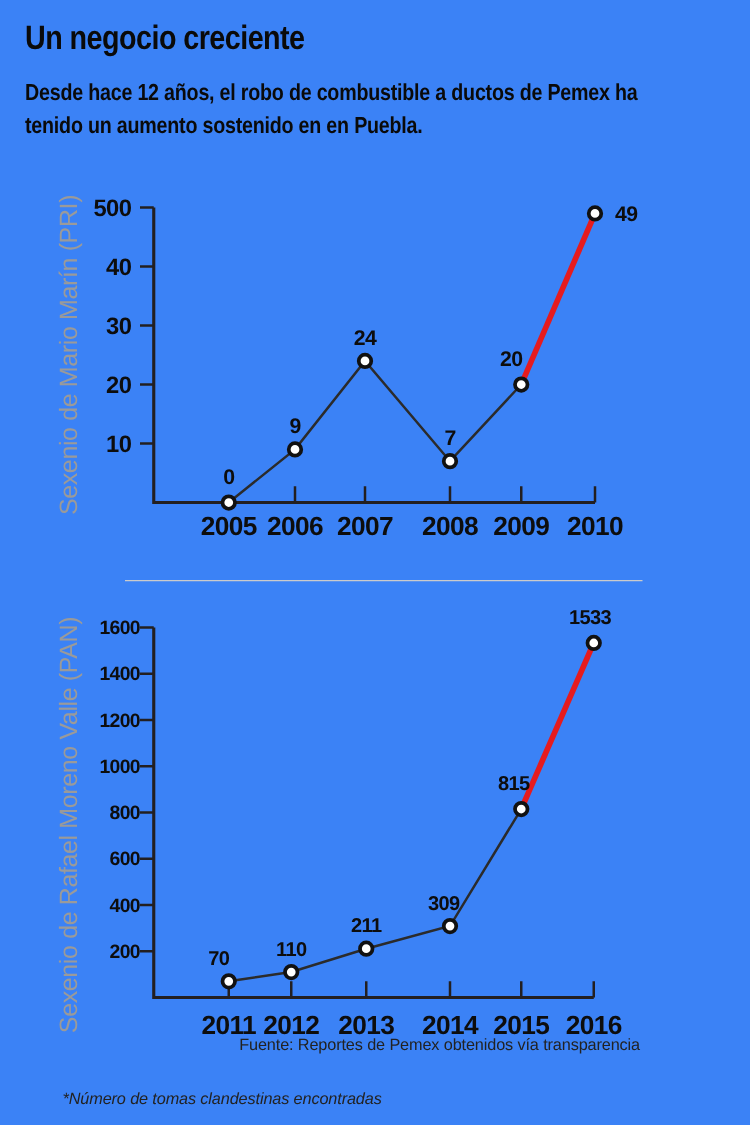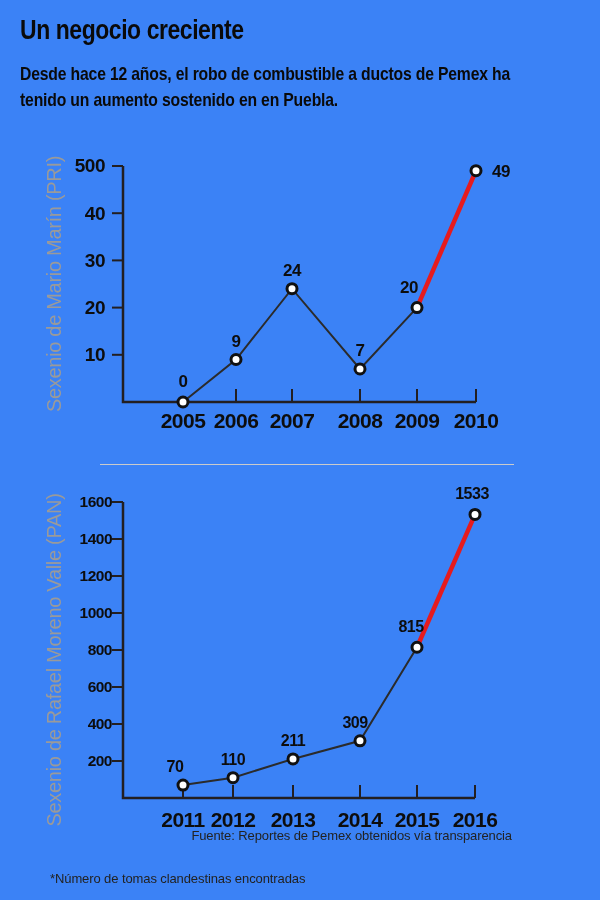--- a/index.html
+++ b/index.html
@@ -12,21 +12,21 @@
     font-size:27px;font-weight:700;color:#0a0a0a;letter-spacing:-0.5px;
     transform:scaleX(0.85);transform-origin:left top;white-space:nowrap;
   }
   .subtitle{
     position:absolute;left:20px;top:61px;margin:0;width:592px;
     font-size:18.5px;font-weight:700;color:#0a0a0a;line-height:1.42;letter-spacing:-0.2px;
     transform:scaleX(0.85);transform-origin:left top;
   }
   #chart-canvas{position:absolute;left:0;top:0;}
   .divider{position:absolute;left:100px;top:464px;width:414px;height:1px;background:#cbcbcb;}
-  .footnote{position:absolute;left:50px;top:871px;font-size:13px;color:#222;letter-spacing:-0.1px;}
+  .footnote{position:absolute;left:50px;top:871px;font-size:13px;color:#222;letter-spacing:-0.1px;font-style:italic;}
   .source{position:absolute;right:88px;top:828px;font-size:13px;color:#222;letter-spacing:-0.1px;}
   svg text{font-family:"Liberation Sans", sans-serif;}
   .tick-label,.year-label,.point-label{font-weight:700;fill:#0d0d0d;letter-spacing:-0.5px;}
   .axis-title{fill:#9a9a9a;font-weight:400;letter-spacing:-0.3px;}
 </style>
 </head>
 <body>
 
 <div class="page">
   <h1 class="title">Un negocio creciente</h1>

